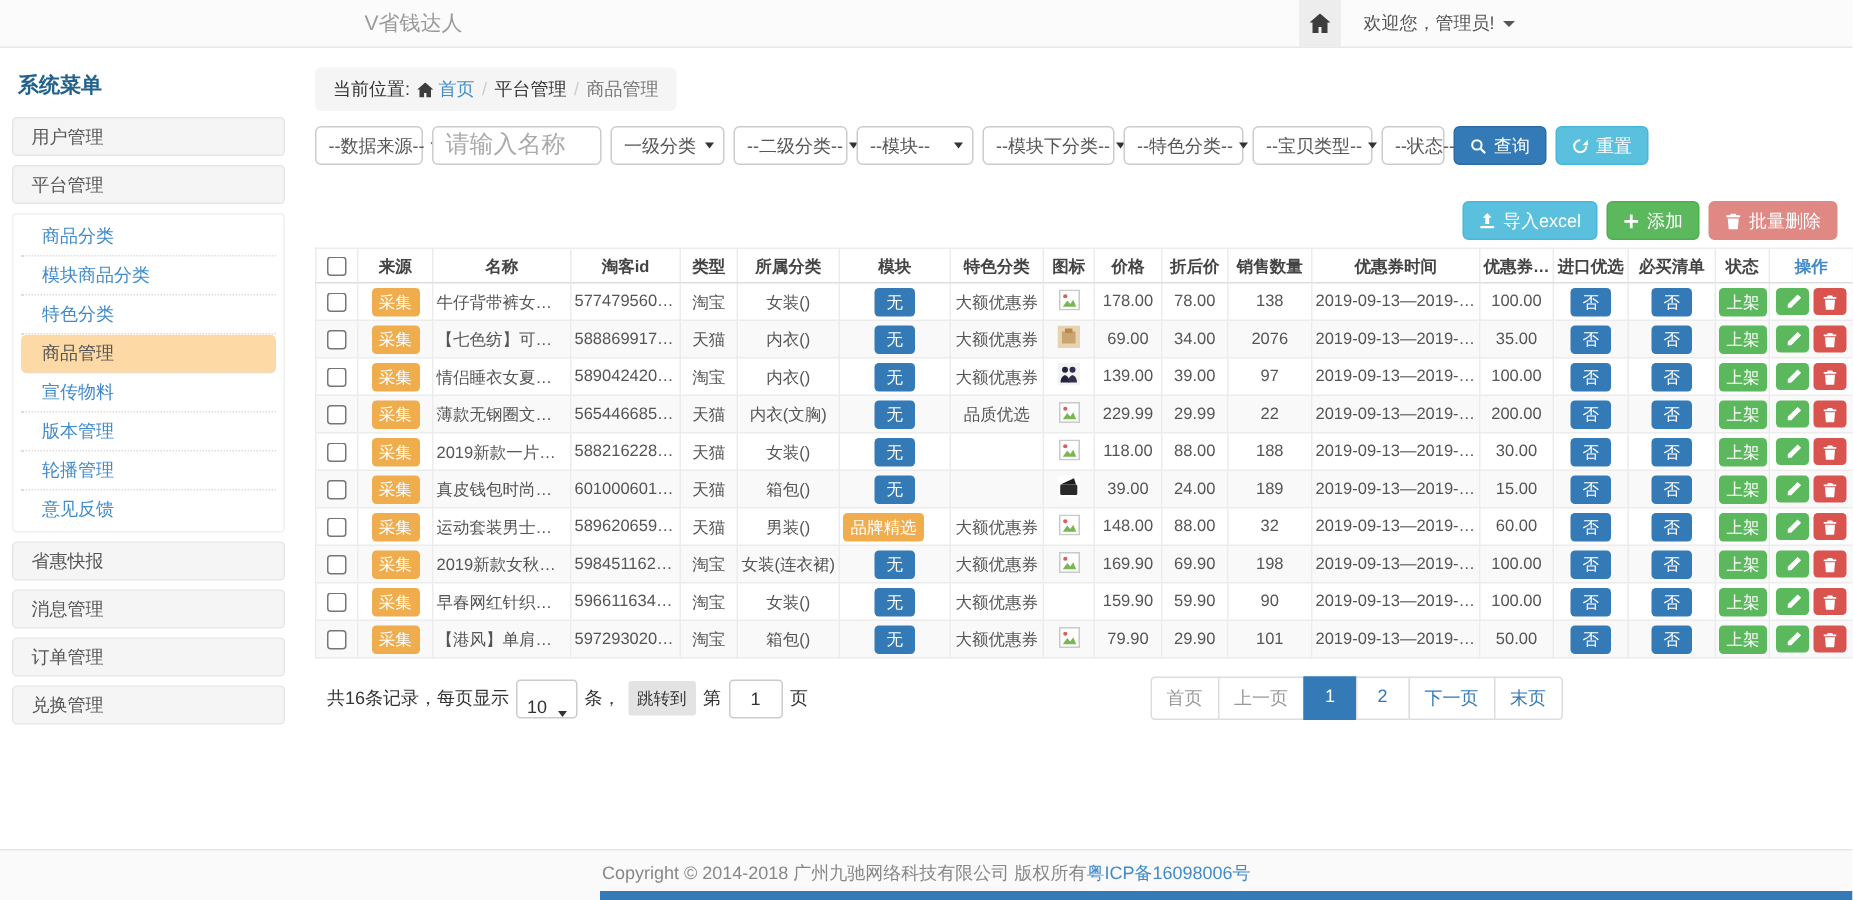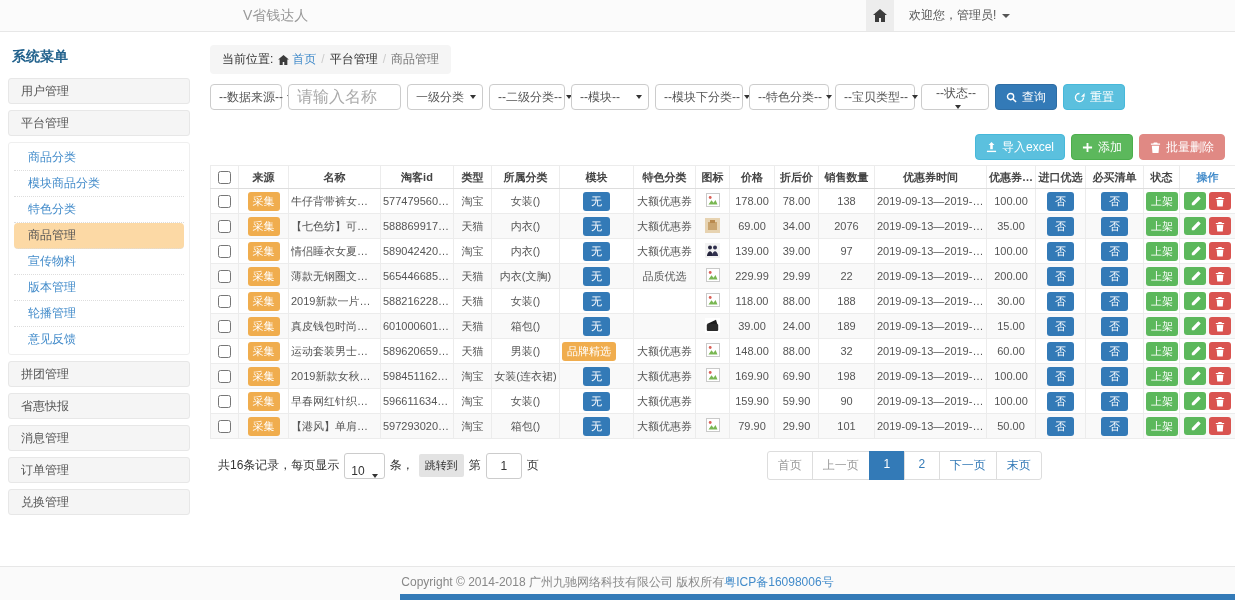--- a/index.html
+++ b/index.html
@@ -102,21 +102,20 @@
       <div class="sb-sub">
         <div class="sb-sub-item">商品分类</div>
         <div class="sb-sub-item">模块商品分类</div>
         <div class="sb-sub-item">特色分类</div>
         <div class="sb-sub-item active">商品管理</div>
         <div class="sb-sub-item">宣传物料</div>
         <div class="sb-sub-item">版本管理</div>
         <div class="sb-sub-item">轮播管理</div>
         <div class="sb-sub-item">意见反馈</div>
       </div>
-      <div class="sb-panel">拼团管理</div>
       <div class="sb-panel">省惠快报</div>
       <div class="sb-panel">消息管理</div>
       <div class="sb-panel">订单管理</div>
       <div class="sb-panel">兑换管理</div>
     </div>
 </div>
 
 <div class="main">
   <div class="breadcrumb">
     <span>当前位置:</span><svg class="bc-home-icon" width="11" height="10" viewBox="0 0 14 13">
@@ -139,21 +138,21 @@
           <span class="caret"></span>
         </div><div class="fselect" style="width: 88px;">
           <span>--模块下分类--</span>
           <span class="caret"></span>
         </div><div class="fselect" style="width: 80px;">
           <span>--特色分类--</span>
           <span class="caret"></span>
         </div><div class="fselect" style="width: 80px;">
           <span>--宝贝类型--</span>
           <span class="caret"></span>
-        </div><div class="fselect" style="width: 68px; flex-direction: column;">
+        </div><div class="fselect" style="width: 42px;">
           <span>--状态--</span>
           <span class="caret"></span>
         </div></span>
     <button class="btn btn-primary">
       <svg width="11" height="11" viewBox="0 0 12 12">
           <circle cx="5" cy="5" r="3.4" fill="none" stroke="#fff" stroke-width="1.5"></circle>
           <path d="M7.6 7.6L11 11" stroke="#fff" stroke-width="1.6"></path>
         </svg>
       <span>查询</span>
     </button>

